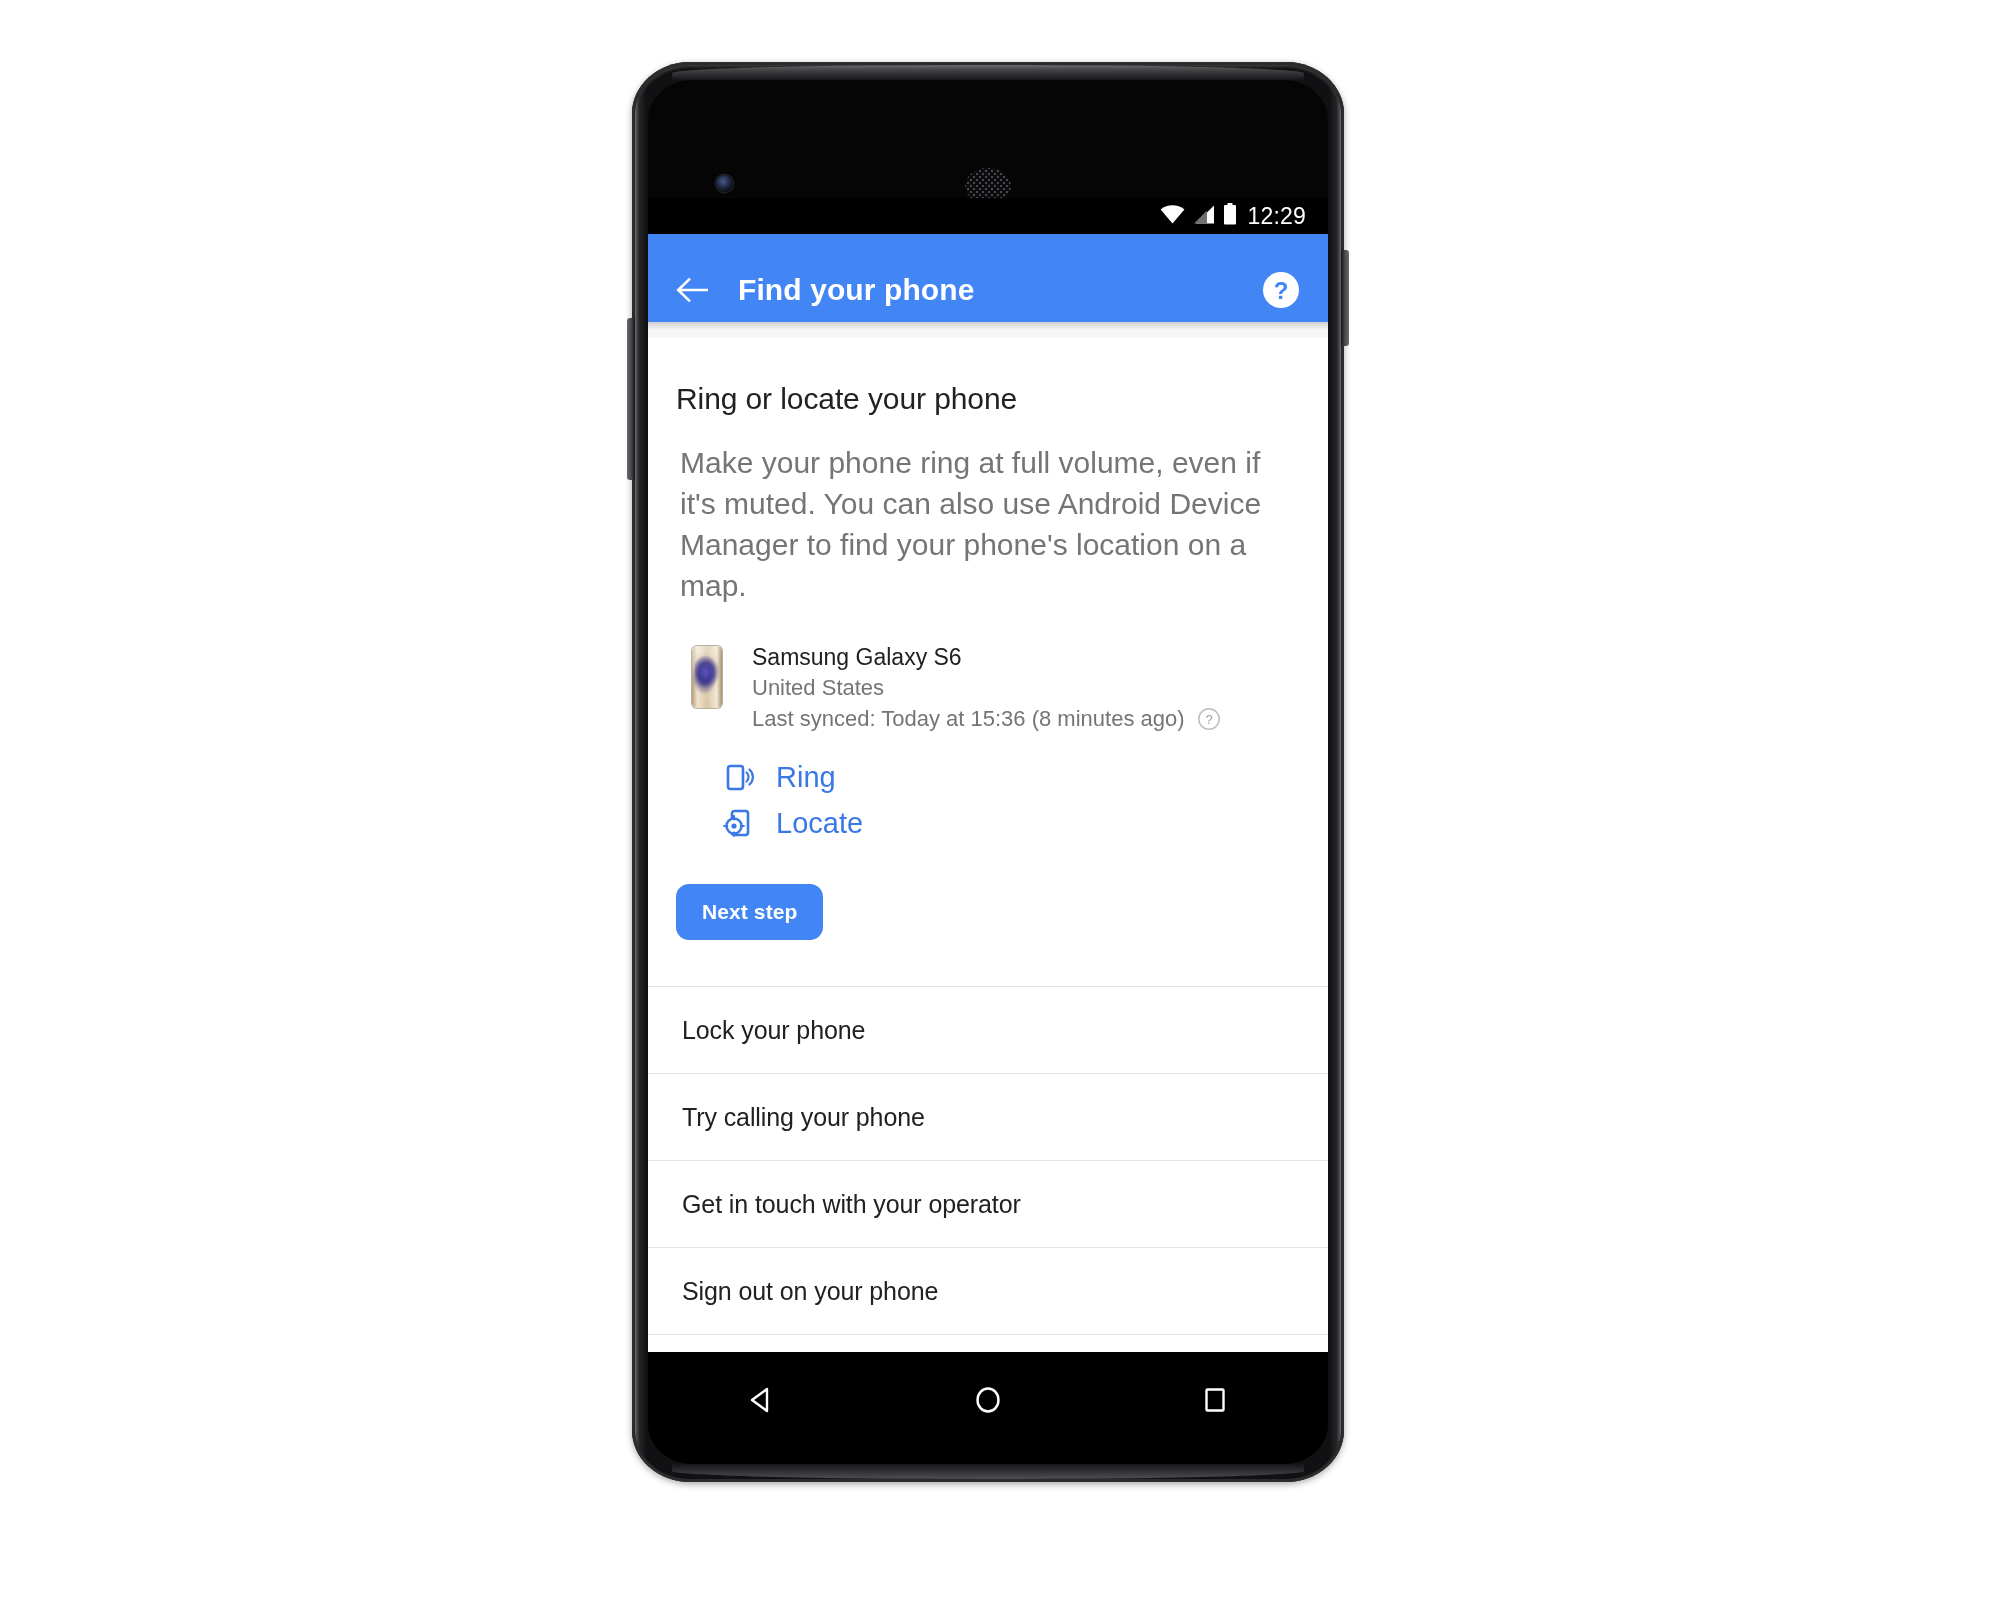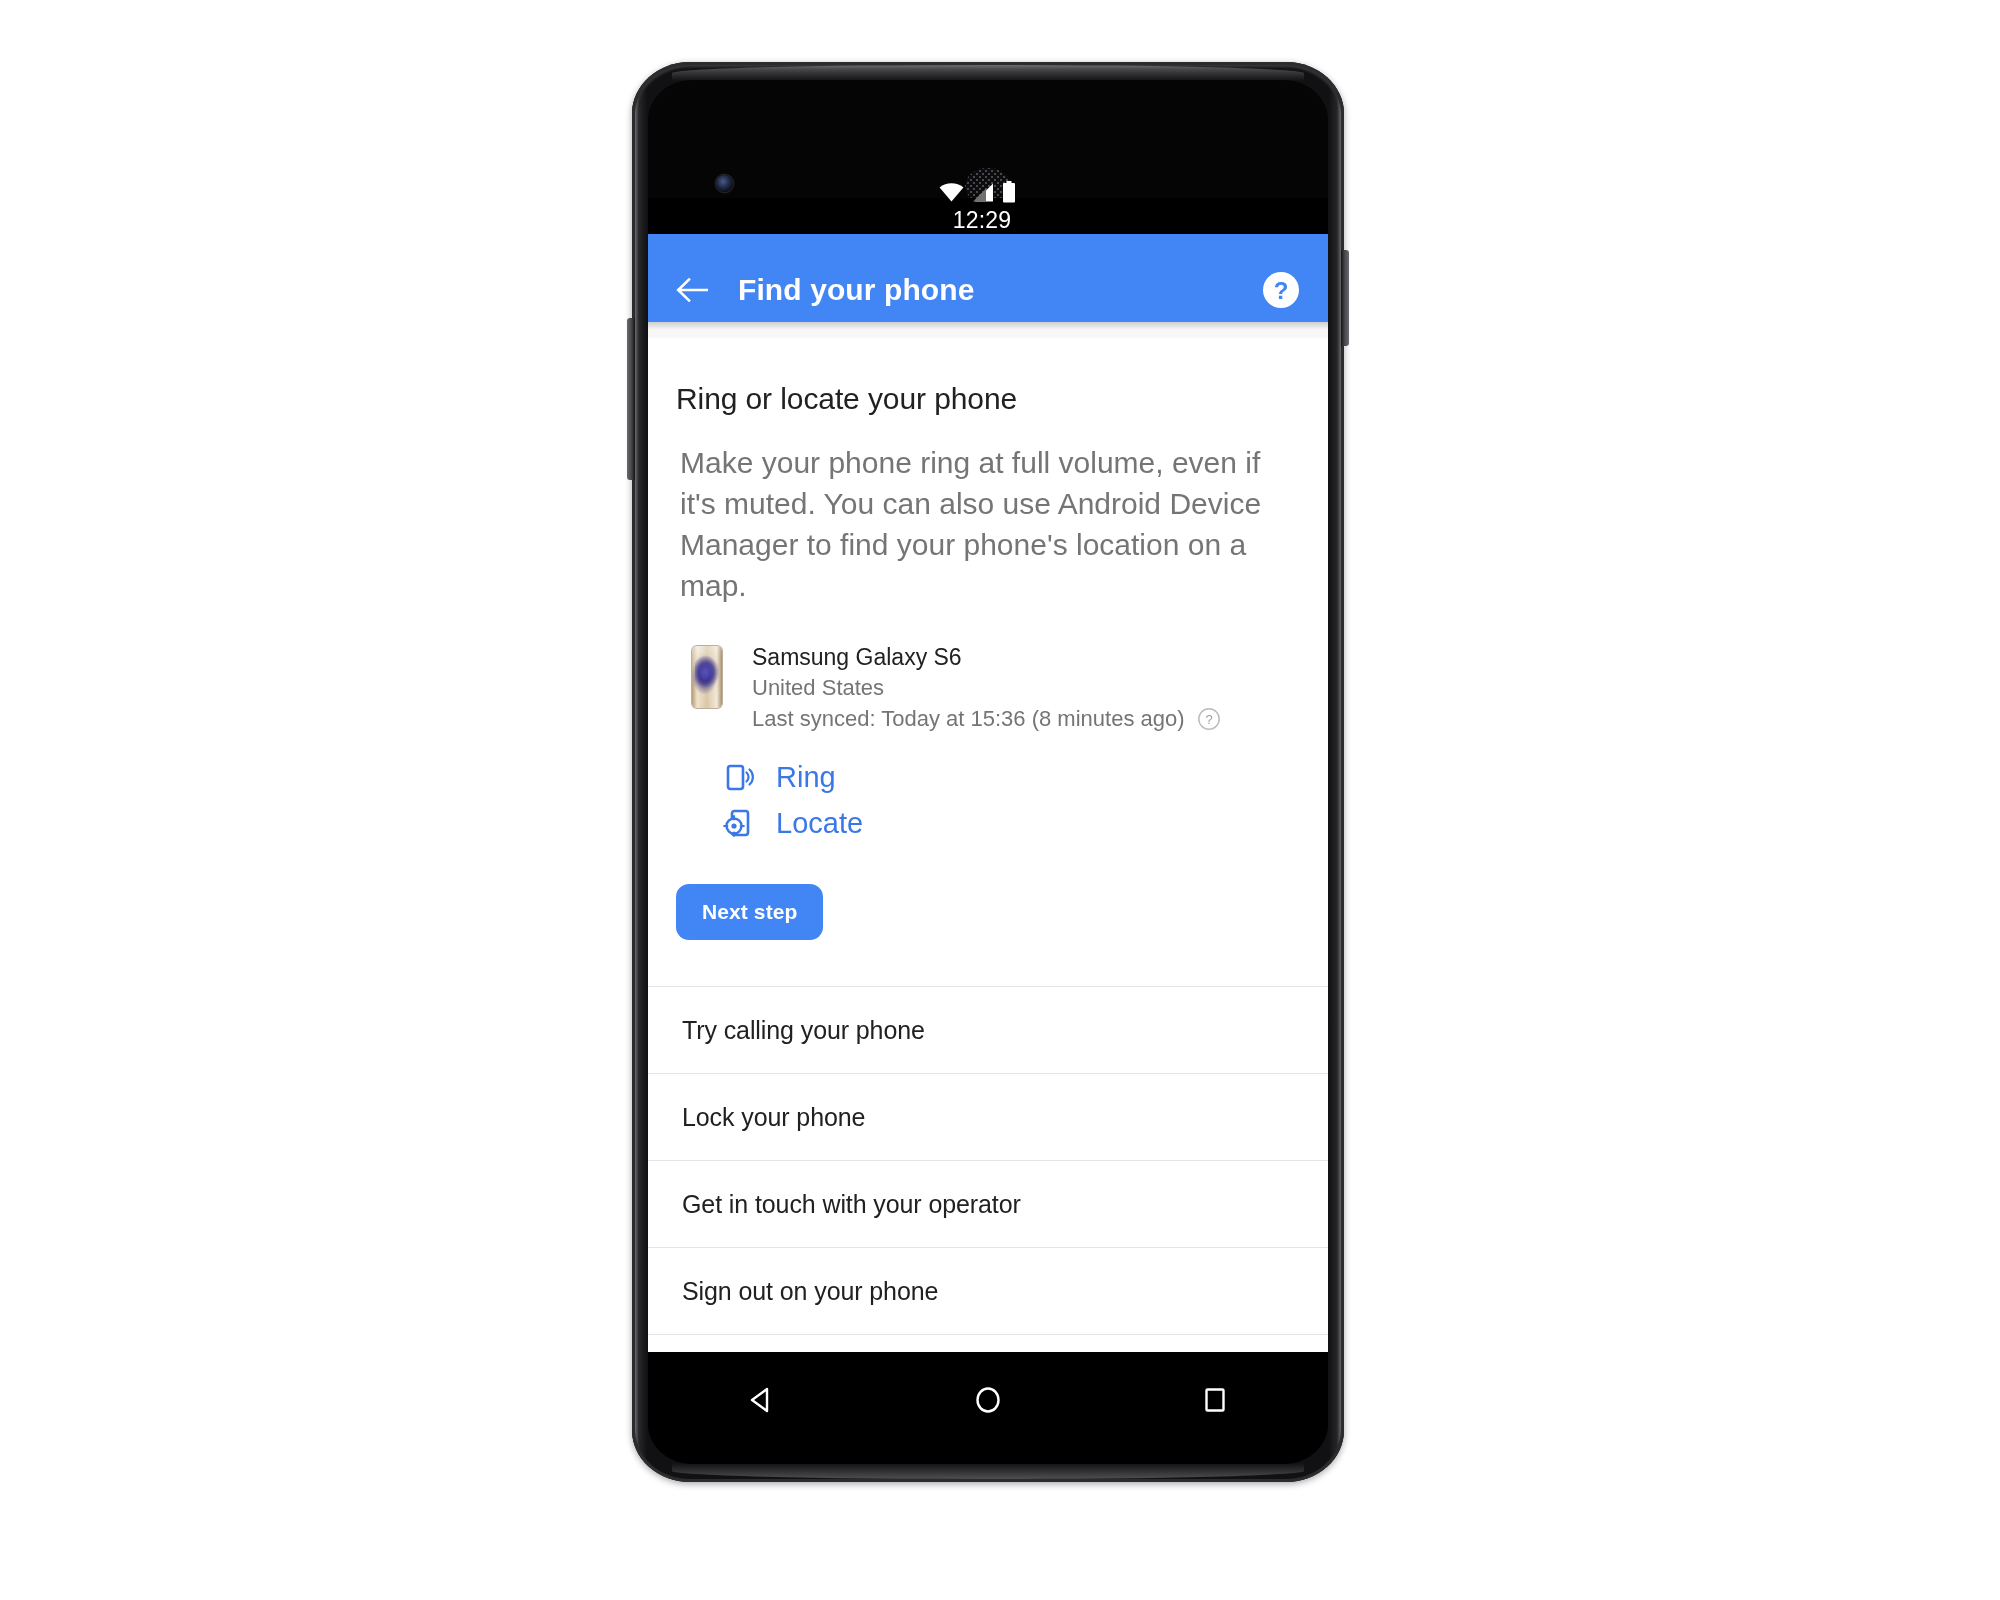--- a/index.html
+++ b/index.html
@@ -148,21 +148,20 @@
     left: 0;
     top: 118px;
     width: 680px;
     height: 36px;
     background: #000000;
     display: flex;
     align-items: center;
     justify-content: flex-end;
     padding-right: 22px;
     box-sizing: border-box;
-    flex-direction: column;
   }
   .status-icons {
     display: flex;
     align-items: center;
     gap: 8px;
   }
   .status-time {
     color: #ffffff;
     font-size: 23px;
     font-weight: normal;
@@ -507,24 +506,24 @@
             </a>
           </div>
 
           <div class="next-step-wrap">
             <button class="next-step-btn">Next step</button>
           </div>
         </div>
 
         <div class="collapsed-list">
           <div class="list-row">
+            <span class="list-row-label">Lock your phone</span>
+          </div>
+          <div class="list-row">
             <span class="list-row-label">Try calling your phone</span>
-          </div>
-          <div class="list-row">
-            <span class="list-row-label">Lock your phone</span>
           </div>
           <div class="list-row">
             <span class="list-row-label">Get in touch with your operator</span>
           </div>
           <div class="list-row">
             <span class="list-row-label">Sign out on your phone</span>
           </div>
           <div class="list-tail"></div>
         </div>
       </div>

